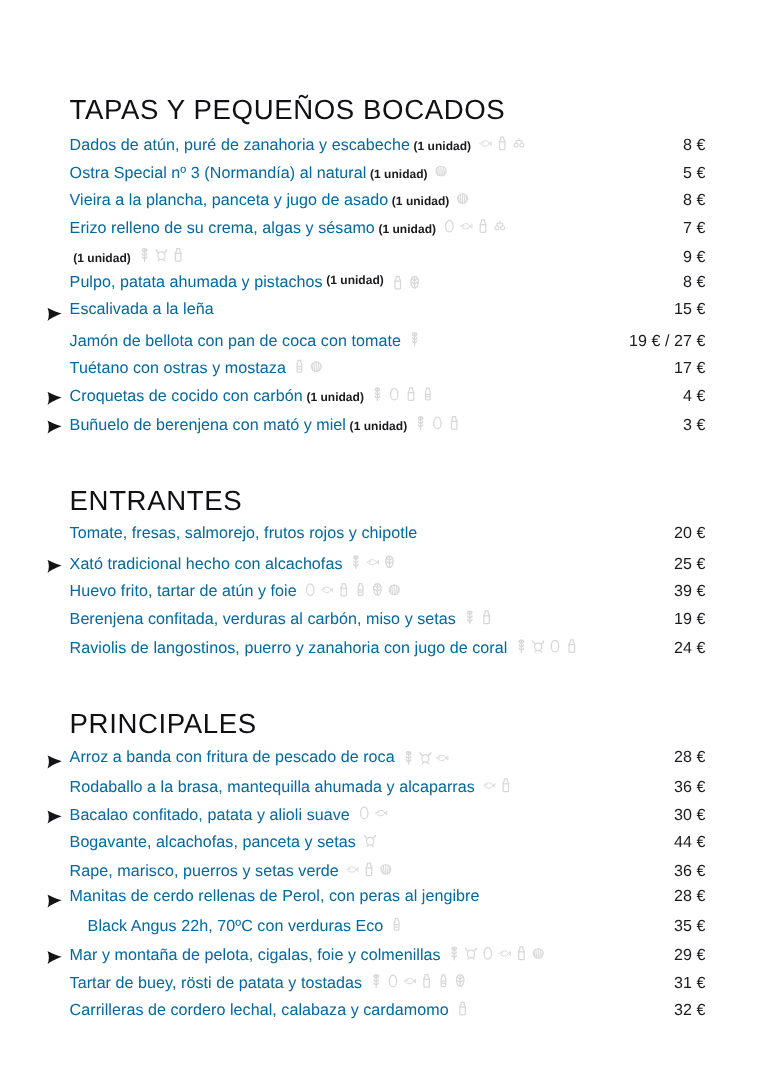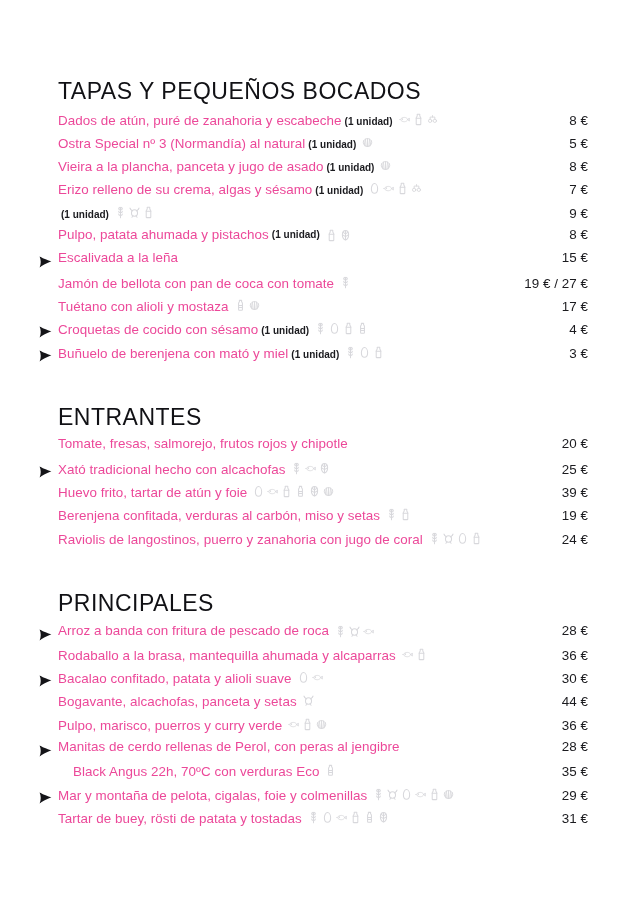--- a/index.html
+++ b/index.html
@@ -55,21 +55,21 @@
     top: 5px;
     width: 13px;
     height: 12px;
     display: block;
   }
   .marker svg { display: block; }
 
   .item-name {
     font-size: 13.4px;
     font-weight: 400;
-    color: #ec4899;
+    color: #0369a1;
     letter-spacing: 0.05px;
     white-space: nowrap;
     line-height: 1;
   }
 
   .unit {
     font-size: 10px;
     color: #1b1b1f;
     margin-left: 3px;
     letter-spacing: 0.02px;
@@ -311,21 +311,21 @@
                   <path d="M6 10.3c1.1 0 2-.7 2-1.6"></path>
                 </svg>
               </span>
             </span>
           </span>
           <span class="dotfill"></span>
           <span class="price">19 € / 27 €</span>
         </div>
         <div class="item">
           <span class="name-wrap" style="display: inline-flex; align-items: baseline; white-space: nowrap;">
-            <span class="item-name">Tuétano con alioli y mostaza</span>
+            <span class="item-name">Tuétano con ostras y mostaza</span>
             <span class="allergens">
               <span class="allergen">
                 <svg viewBox="0 0 12 14">
                   <path d="M4.8 1.4h2.4v1.5l.9 1.4v7.1a.7.7 0 0 1-.7.7H4.6a.7.7 0 0 1-.7-.7V4.3l.9-1.4V1.4z"></path>
                   <path d="M4.5 7.1h3"></path>
                   <path d="M4.8 9.2h2.4"></path>
                 </svg>
               </span>
               <span class="allergen">
                 <svg viewBox="0 0 14 14">
@@ -342,21 +342,21 @@
           <span class="dotfill"></span>
           <span class="price">17 €</span>
         </div>
         <div class="item">
           <span class="marker">
             <svg viewBox="0 0 13 12" width="13" height="12">
               <path d="M0.6 0.4 C3.2 1.9 6.4 3.3 12.4 5.3 C6.4 7.6 3.2 9.4 0.6 11.4 C2.1 8.0 2.1 3.8 0.6 0.4 Z" fill="#141418"></path>
             </svg>
           </span>
           <span class="name-wrap" style="display: inline-flex; align-items: baseline; white-space: nowrap;">
-            <span class="item-name">Croquetas de cocido con sésamo</span>
+            <span class="item-name">Croquetas de cocido con carbón</span>
             <span class="unit">(1 unidad)</span>
             <span class="allergens">
               <span class="allergen">
                 <svg viewBox="0 0 12 14">
                   <path d="M6 1.2v11.6"></path>
                   <path d="M6 4.2c-1.1 0-2-.7-2-1.6 0-.5.4-1 .9-1.2.5.2.9.7.9 1.2"></path>
                   <path d="M6 4.2c1.1 0 2-.7 2-1.6 0-.5-.4-1-.9-1.2-.5.2-.9.7-.9 1.2"></path>
                   <path d="M6 7.3c-1.1 0-2-.7-2-1.6"></path>
                   <path d="M6 7.3c1.1 0 2-.7 2-1.6"></path>
                   <path d="M6 10.3c-1.1 0-2-.7-2-1.6"></path>
@@ -710,21 +710,21 @@
                   <path d="M7.6 10.8l1.2 1.4"></path>
                 </svg>
               </span>
             </span>
           </span>
           <span class="dotfill"></span>
           <span class="price">44 €</span>
         </div>
         <div class="item">
           <span class="name-wrap" style="display: inline-flex; align-items: baseline; white-space: nowrap;">
-            <span class="item-name">Pulpo, marisco, puerros y curry verde</span>
+            <span class="item-name">Rape, marisco, puerros y setas verde</span>
             <span class="allergens">
               <span class="allergen">
                 <svg viewBox="0 0 16 14">
                   <path d="M1.6 7.1c1.6-2.1 3.9-3.2 6.1-3.2 2.2 0 4.1 1.1 5.1 3.2-1 2.1-2.9 3.2-5.1 3.2-2.2 0-4.5-1.1-6.1-3.2z"></path>
                   <path d="M12.8 7.1 15 4.8v4.6l-2.2-2.3z"></path>
                   <circle cx="4.6" cy="6.5" r=".55"></circle>
                 </svg>
               </span>
               <span class="allergen">
                 <svg viewBox="0 0 12 14">
@@ -887,15 +887,30 @@
                   <path d="M6 5.2 3.4 3.6"></path>
                   <path d="M6 8.2l2.6-1.6"></path>
                   <path d="M6 8.2 3.4 6.6"></path>
                 </svg>
               </span>
             </span>
           </span>
           <span class="dotfill"></span>
           <span class="price">31 €</span>
         </div>
+        <div class="item">
+          <span class="name-wrap" style="display: inline-flex; align-items: baseline; white-space: nowrap;">
+            <span class="item-name">Carrilleras de cordero lechal, calabaza y cardamomo</span>
+            <span class="allergens">
+              <span class="allergen">
+                <svg viewBox="0 0 12 14">
+                  <path d="M4.6 1.3h2.8v1.9l1.1 1.8v6.9a.7.7 0 0 1-.7.7H4.2a.7.7 0 0 1-.7-.7V5l1.1-1.8V1.3z"></path>
+                  <path d="M3.5 5.6h5"></path>
+                </svg>
+              </span>
+            </span>
+          </span>
+          <span class="dotfill"></span>
+          <span class="price">32 €</span>
+        </div>
       </div>
     </div>
   </div>
 
 </body></html>

